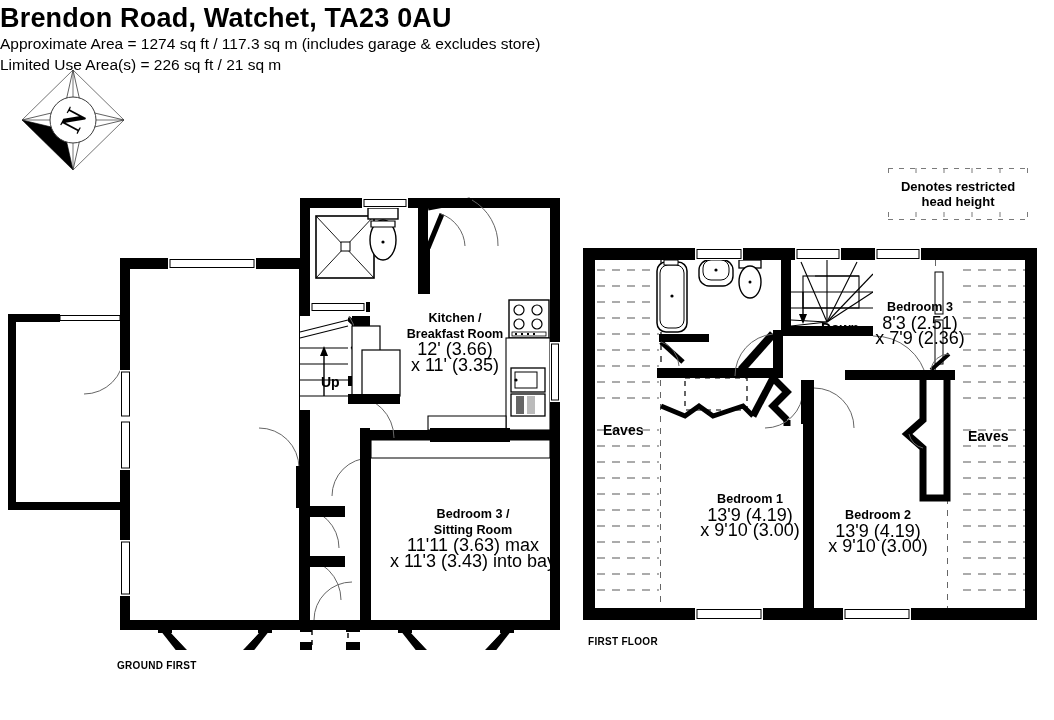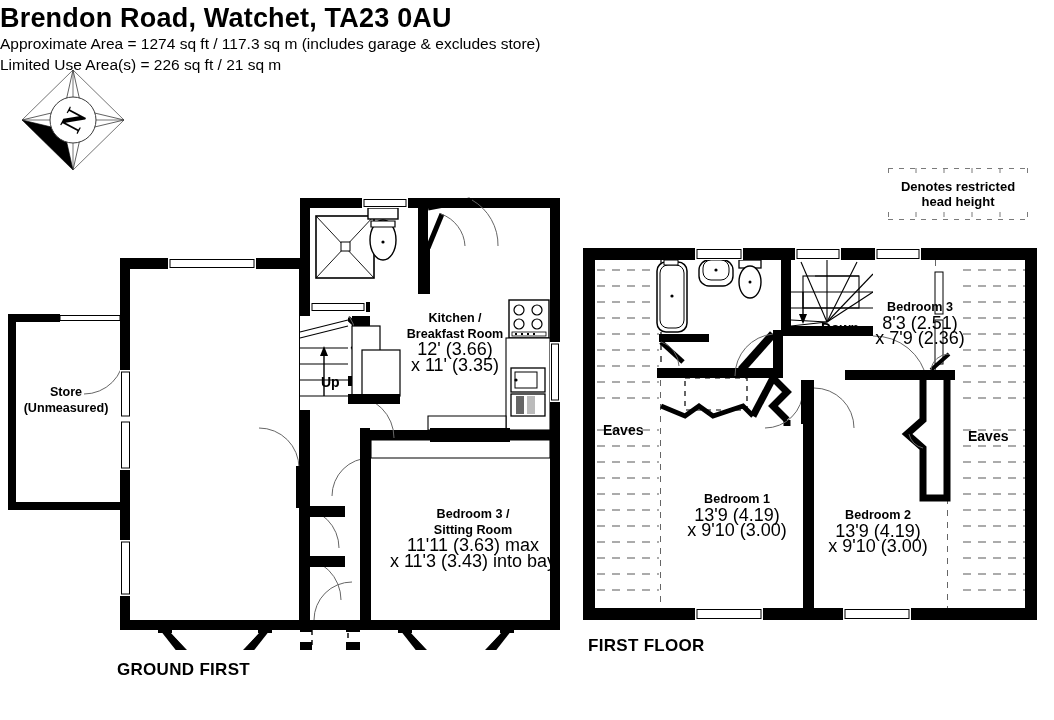--- a/index.html
+++ b/index.html
@@ -21,21 +21,21 @@
   #legendGrid{position:absolute;inset:0;}
   #legendText{position:absolute;inset:0;display:flex;align-items:center;justify-content:center;
     font-size:13px;font-weight:bold;line-height:15px;text-align:center;}
   #legendText span{background:#fff;padding:0 1px;}
 
   
   .plan{position:absolute;}
   #groundPlan{left:0;top:190px;width:580px;height:460px;}
   #firstPlan{left:575px;top:230px;width:470px;height:420px;}
 
-  .floorLabel{position:absolute;font-size:17px;font-weight:bold;letter-spacing:.3px;text-align:center;}
+  .floorLabel{position:absolute;font-size:10px;font-weight:bold;letter-spacing:.3px;text-align:center;}
   #groundLabel{left:117px;top:660px;}
   #firstLabel{left:588px;top:636px;}
 
   
   .rlabel{position:absolute;text-align:center;line-height:15.5px;}
   .rname{font-size:12.6px;font-weight:bold;}
   .rdim{font-size:18px;}
   .eaveLbl{position:absolute;font-size:14px;font-weight:bold;}
   .smlbl{position:absolute;font-size:14px;font-weight:bold;}
 </style>
@@ -312,24 +312,20 @@
     <rect x="346" y="430" width="14" height="12" fill="#000"></rect>
     <path d="M312,430 V466 H348 V430" fill="none" stroke="#000" stroke-width="1.4" stroke-dasharray="5 5"></path>
     <rect x="300" y="452" width="12" height="14" fill="#000"></rect>
     <rect x="346" y="452" width="14" height="14" fill="#000"></rect>
     <path d="M312,466 H348" stroke="#000" stroke-width="1.4" stroke-dasharray="5 5" fill="none"></path>
   </g>
   <path d="M314,430 A38,38 0 0 1 352,392" fill="none" stroke="#666" stroke-width="1"></path>
 </svg>
 
   
-  <div class="rlabel" style="left:6px;top:195px;width:120px;">
-    <div class="rname">Store</div>
-    <div class="rname">(Unmeasured)</div>
-  </div>
   <div class="rlabel" style="left:390px;top:121px;width:130px;">
     <div class="rname">Kitchen /</div>
     <div class="rname">Breakfast Room</div>
     <div class="rdim">12' (3.66)</div>
     <div class="rdim">x 11' (3.35)</div>
   </div>
   <div class="rlabel" style="left:388px;top:317px;width:170px;">
     <div class="rname">Bedroom 3 /</div>
     <div class="rname">Sitting Room</div>
     <div class="rdim">11'11 (3.63) max</div>
@@ -515,21 +511,21 @@
   <path d="M239,158 A40,40 0 0 1 279,198" fill="none" stroke="#666" stroke-width="1"></path>
   <path d="M334,204 A18,18 0 0 0 348,218" fill="none" stroke="#666" stroke-width="1"></path>
 </svg>
 
   
   <div class="rlabel" style="left:285px;top:70px;width:120px;">
     <div class="rname">Bedroom 3</div>
     <div class="rdim">8'3 (2.51)</div>
     <div class="rdim">x 7'9 (2.36)</div>
   </div>
-  <div class="rlabel" style="left:97px;top:262px;width:130px;">
+  <div class="rlabel" style="left:110px;top:262px;width:130px;">
     <div class="rname">Bedroom 1</div>
     <div class="rdim">13'9 (4.19)</div>
     <div class="rdim">x 9'10 (3.00)</div>
   </div>
   <div class="rlabel" style="left:238px;top:278px;width:130px;">
     <div class="rname">Bedroom 2</div>
     <div class="rdim">13'9 (4.19)</div>
     <div class="rdim">x 9'10 (3.00)</div>
   </div>
   <div class="eaveLbl" style="left:28px;top:192px;">Eaves</div>

